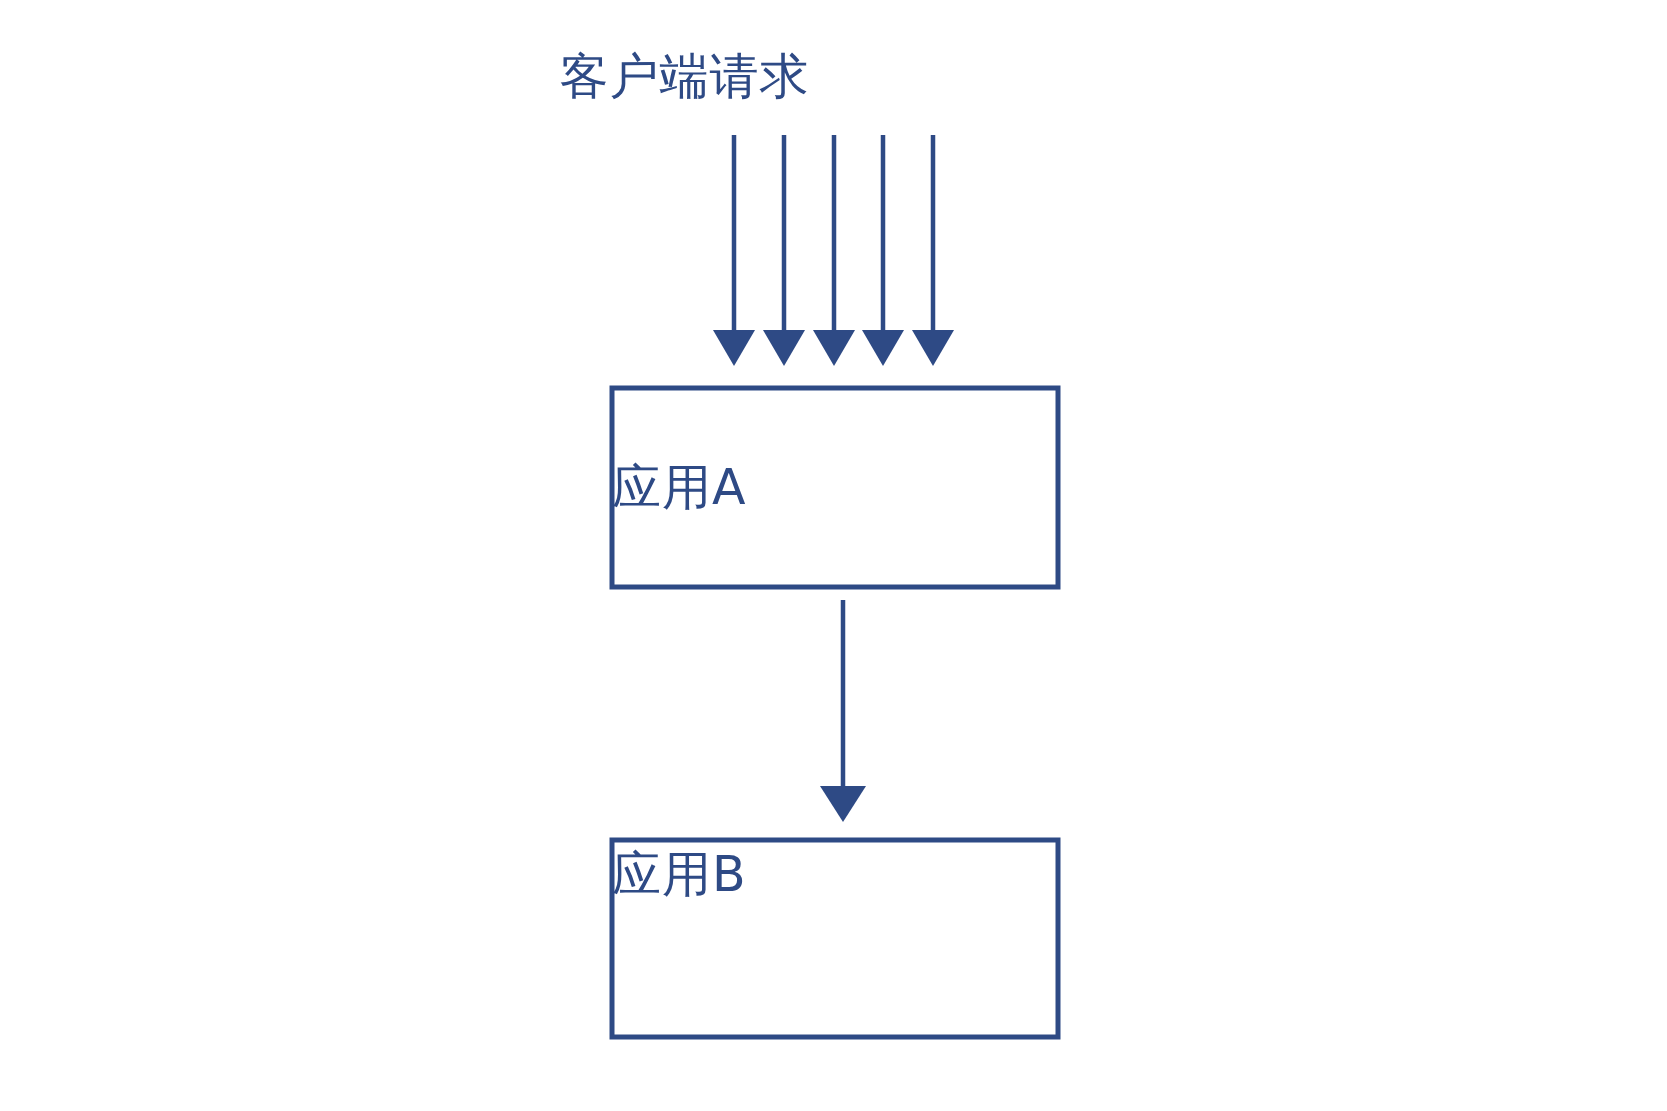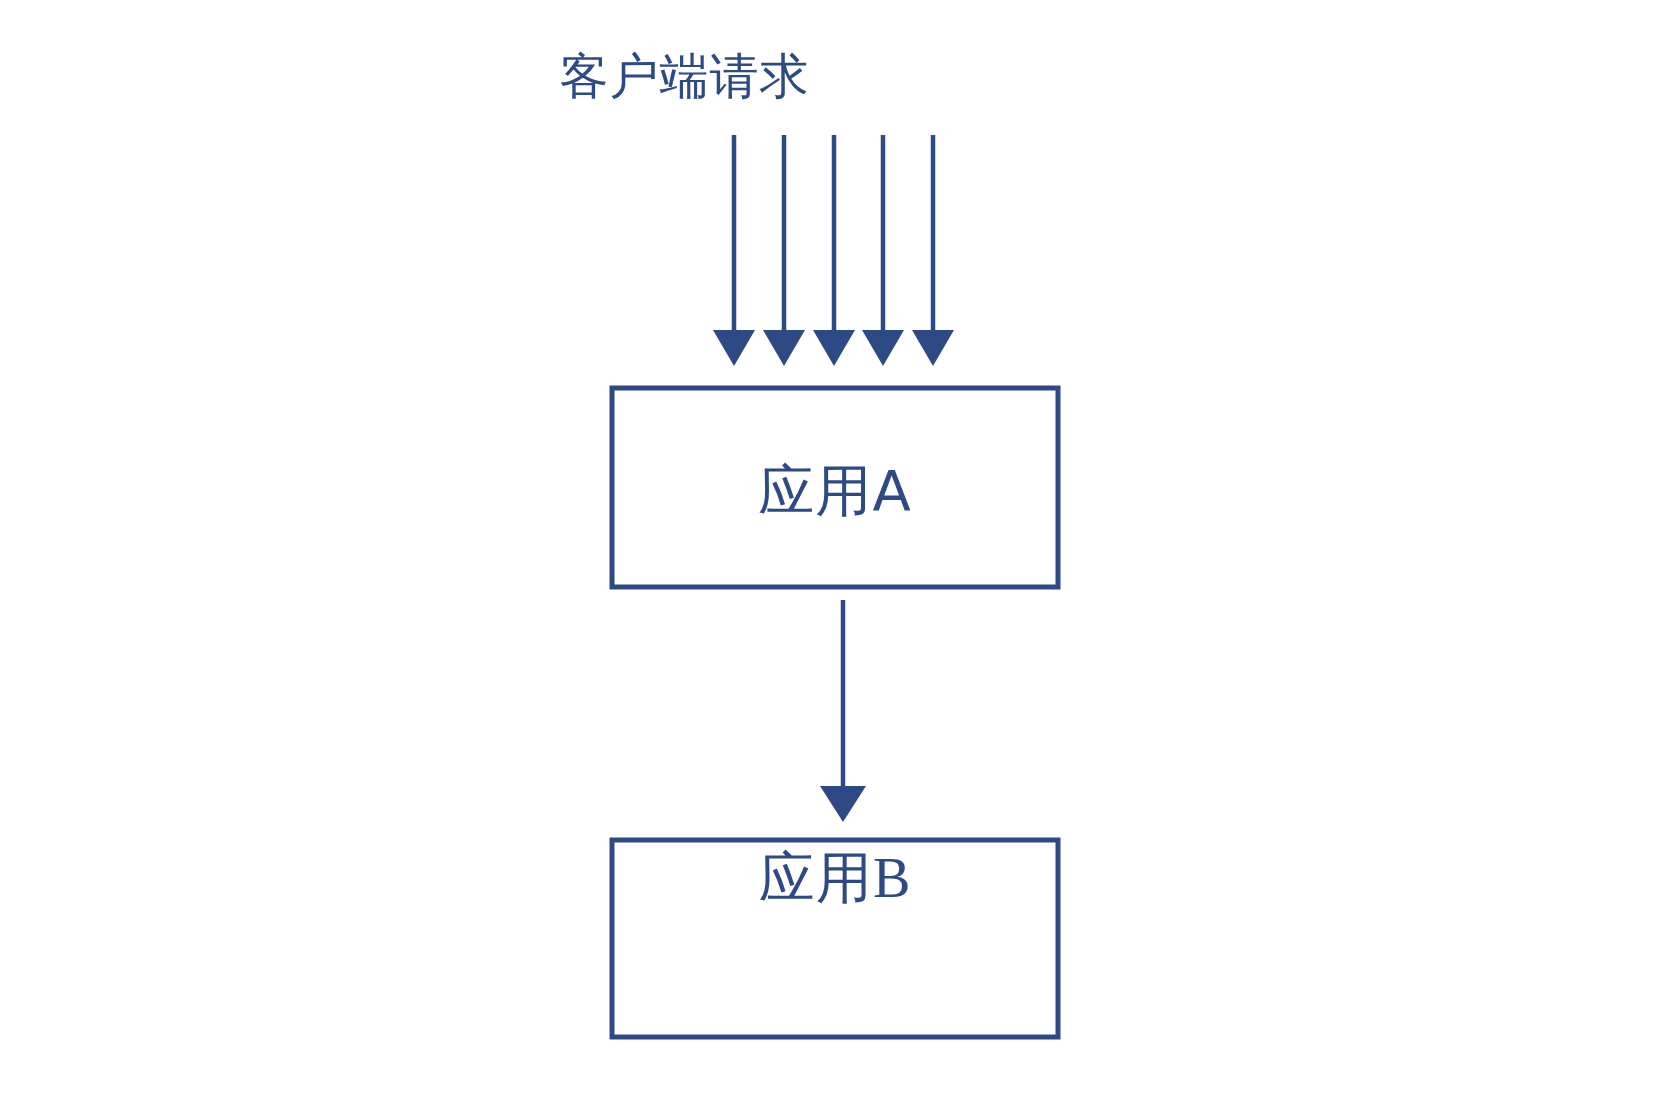--- a/index.html
+++ b/index.html
@@ -36,38 +36,36 @@
     user-select: none;
   }
   .flow-label {
     left: 0;
     right: 0;
     text-align: center;
     font-size: 49px;
     line-height: 1;
   }
   .node-label {
-    font-size: 56px;
+    font-size: 49px;
     line-height: 1;
-    text-align: center;
   }
   #label-client-request {
     top: 52px;
     transform: translateX(-2px);
   }
   #label-app-a {
     left: 612px;
     width: 446px;
     top: 463px;
   }
   #label-app-b {
     left: 612px;
     width: 446px;
     top: 850px;
-    font-family: Liberation Serif, serif;
   }
 </style>
 </head>
 <body>
 
 <div id="canvas">
 
   <svg id="diagram-svg" viewBox="0 0 1667 1111">
     <defs>
       <marker id="arrowhead" markerWidth="12" markerHeight="11" refX="1.2" refY="5.5" orient="auto" markerUnits="userSpaceOnUse">

